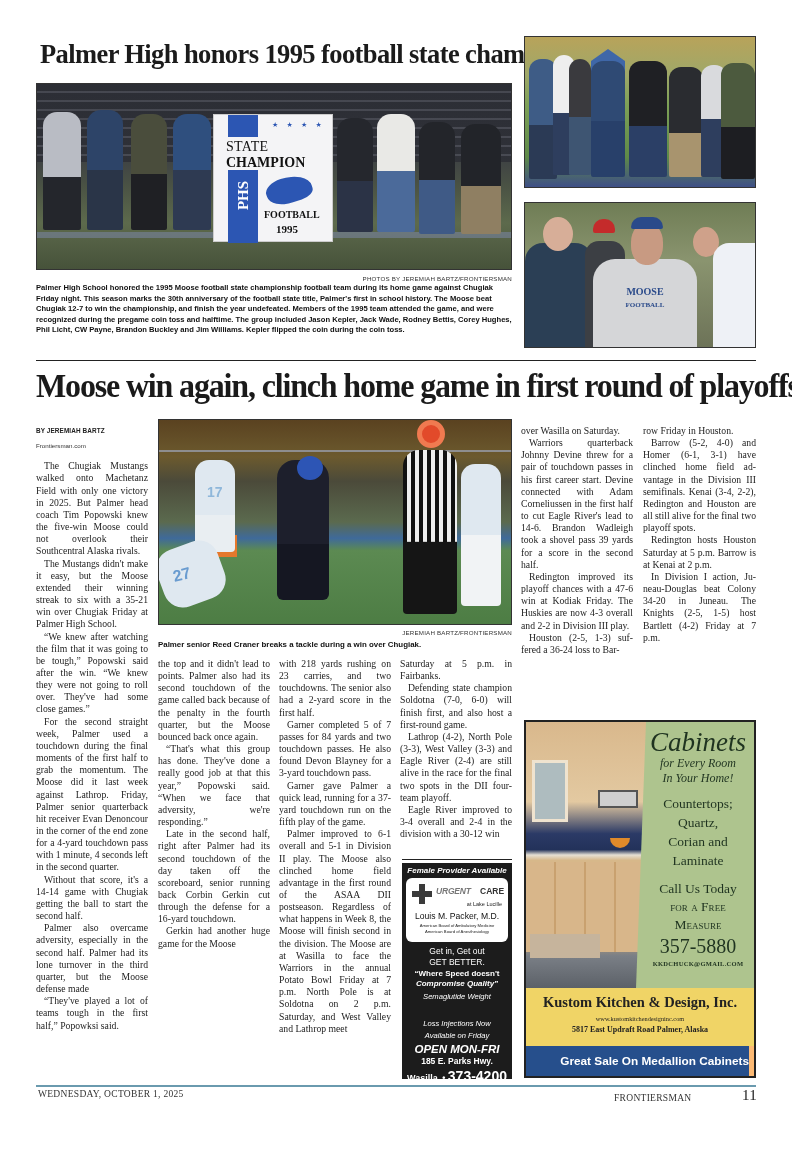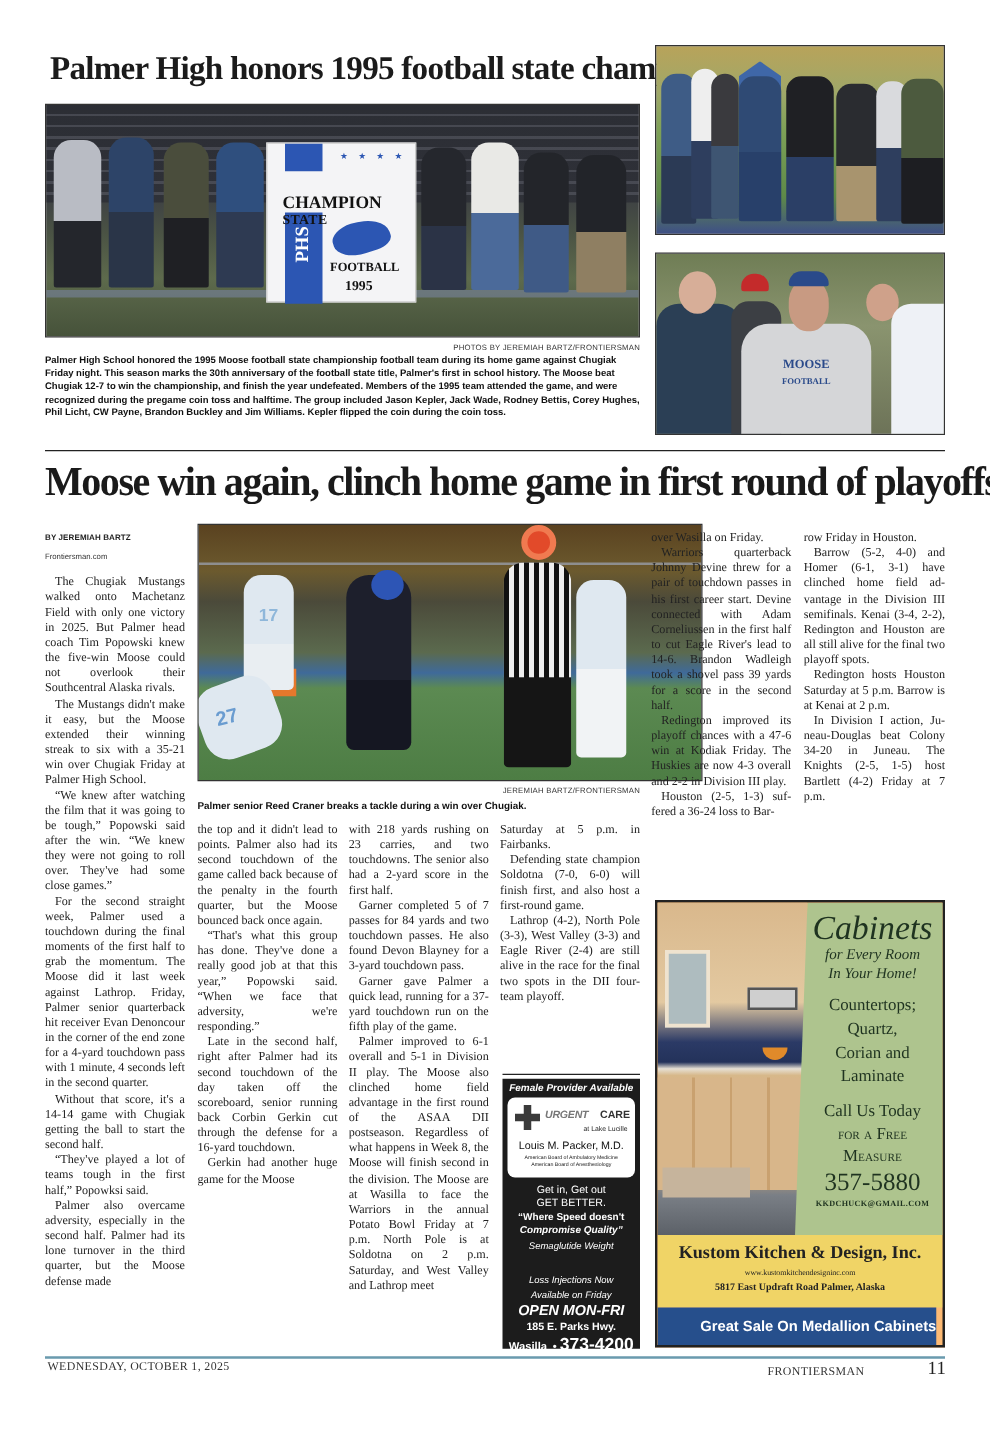--- a/index.html
+++ b/index.html
@@ -39,21 +39,21 @@
 
   <div class="abs" style="left:6px;top:28px;width:38px;height:118px;background:linear-gradient(180deg,#b9bcc4 0 55%,#24262c 55%);border-radius:14px 14px 2px 2px;"></div>
   <div class="abs" style="left:50px;top:26px;width:36px;height:120px;background:linear-gradient(180deg,#2d4468 0 50%,#2a3548 50%);border-radius:14px 14px 2px 2px;"></div>
   <div class="abs" style="left:94px;top:30px;width:36px;height:116px;background:linear-gradient(180deg,#4a4d3c 0 52%,#1f2024 52%);border-radius:14px 14px 2px 2px;"></div>
   <div class="abs" style="left:136px;top:30px;width:38px;height:116px;background:linear-gradient(180deg,#2f4f7e 0 48%,#2e3a52 48%);border-radius:14px 14px 2px 2px;"></div>
 
   <div class="abs" style="left:176px;top:30px;width:120px;height:128px;background:#f4f4f6;border:1px solid #ccc;">
     <div class="abs" style="left:14px;top:0;width:30px;height:22px;background:#2c56b3;"></div>
     <div class="abs" style="left:14px;top:55px;width:30px;height:73px;background:#2c56b3;"></div>
     <div class="abs serifB" style="left:14px;top:72px;width:30px;font-size:15px;font-weight:bold;color:#fff;transform:rotate(-90deg);text-align:center;">PHS</div>
-    <div class="abs serifB" style="left:12px;top:24px;font-size:11px;font-weight:bold;color:#111;letter-spacing:.3px;margin-top:31px;">STATE</div>
+    <div class="abs serifB" style="left:12px;top:24px;font-size:14px;font-weight:normal;color:#111;letter-spacing:.3px;">STATE</div>
     <div class="abs serifB" style="left:12px;top:40px;font-size:14px;font-weight:bold;color:#111;">CHAMPION</div>
     <div class="abs" style="left:52px;top:62px;width:46px;height:26px;background:#2c56b3;border-radius:40% 60% 30% 50%;transform:rotate(-18deg);"></div>
     <div class="abs serifB" style="left:50px;top:94px;font-size:10px;font-weight:bold;color:#111;">FOOTBALL</div>
     <div class="abs serifB" style="left:62px;top:108px;font-size:11px;font-weight:bold;color:#111;">1995</div>
     <div class="abs" style="left:58px;top:6px;color:#2c56b3;font-size:7px;letter-spacing:3px;">★ ★ ★ ★</div>
   </div>
 
   <div class="abs" style="left:300px;top:34px;width:36px;height:114px;background:linear-gradient(180deg,#25272d 0 55%,#2b3346 55%);border-radius:14px 14px 2px 2px;"></div>
   <div class="abs" style="left:340px;top:30px;width:38px;height:118px;background:linear-gradient(180deg,#e9e9e6 0 48%,#4b6a9a 48%);border-radius:14px 14px 2px 2px;"></div>
   <div class="abs" style="left:382px;top:38px;width:36px;height:112px;background:linear-gradient(180deg,#23252a 0 52%,#3f5a86 52%);border-radius:14px 14px 2px 2px;"></div>
@@ -96,25 +96,25 @@
 <div class="abs hl2">Moose win again, clinch home game in first round of playoffs</div>
 
 <div class="abs col" style="left:36px;top:425px;width:112px;">
   <div class="byline">BY JEREMIAH BARTZ</div>
   <div class="bysrc" style="margin-top:3px;margin-bottom:8px;">Frontiersman.com</div>
   <p>The Chugiak Mustangs walked onto Machetanz Field with only one vic­tory in 2025. But Palmer head coach Tim Popows­ki knew the five-win Moose could not over­look their Southcentral Alaska rivals.</p>
   <p>The Mustangs didn't make it easy, but the Moose extended their winning streak to six with a 35-21 win over Chugiak Friday at Palm­er High School.</p>
   <p>“We knew after watch­ing the film that it was going to be tough,” Po­powski said after the win. “We knew they were not going to roll over. They've had some close games.”</p>
   <p>For the second straight week, Palmer used a touchdown during the final moments of the first half to grab the mo­mentum. The Moose did it last week against Lath­rop. Friday, Palmer se­nior quarterback hit re­ceiver Evan Denoncour in the corner of the end zone for a 4-yard touch­down pass with 1 min­ute, 4 seconds left in the second quarter.</p>
   <p>Without that score, it's a 14-14 game with Chu­giak getting the ball to start the second half.</p>
+  <p>Palmer also overcame adversity, especially in the second half. Palm­er had its lone turnover in the third quarter, but the Moose defense made</p>
   <p>“They've played a lot of teams tough in the first half,” Popowksi said.</p>
-  <p>Palmer also overcame adversity, especially in the second half. Palm­er had its lone turnover in the third quarter, but the Moose defense made</p>
-</div>
-
-<div class="abs photo" style="left:158px;top:419px;width:404px;height:206px;background:linear-gradient(180deg,#5a4220 0%,#6c5a2e 18%,#4b4a3a 30%,#5b6a4e 50%,#3f6a9a 58%,#5c8a52 64%,#4d7d44 100%);">
+</div>
+
+<div class="abs photo" style="left:158px;top:419px;width:354px;height:206px;background:linear-gradient(180deg,#5a4220 0%,#6c5a2e 18%,#4b4a3a 30%,#5b6a4e 50%,#3f6a9a 58%,#5c8a52 64%,#4d7d44 100%);">
   <div class="abs" style="left:0;top:30px;width:100%;height:2px;background:#8e8e8e;"></div>
   <div class="abs" style="left:258px;top:0;width:28px;height:28px;border-radius:50%;background:#e24a2a;border:5px solid #f07a50;"></div>
   <div class="abs" style="left:56px;top:115px;width:22px;height:22px;background:#e5782c;color:#7a2a10;font-family:'Liberation Sans',sans-serif;font-size:13px;font-weight:bold;text-align:center;line-height:22px;">10</div>
 
   <div class="abs" style="left:36px;top:40px;width:40px;height:92px;background:linear-gradient(180deg,#dfe8f0 0 60%,#e9eef2 60%);border-radius:14px 14px 4px 4px;"></div>
   <div class="abs" style="left:48px;top:64px;font-family:'Liberation Sans',sans-serif;font-weight:bold;font-size:14px;color:#8fb7da;">17</div>
 
   <div class="abs" style="left:118px;top:40px;width:52px;height:140px;background:linear-gradient(180deg,#1d1f2c 0 60%,#151722 60%);border-radius:18px 18px 6px 6px;"></div>
   <div class="abs" style="left:138px;top:36px;width:26px;height:24px;background:#2d55b5;border-radius:50%;"></div>
 
@@ -139,20 +139,21 @@
   <p class="noind">with 218 yards rushing on 23 carries, and two touchdowns. The senior also had a 2-yard score in the first half.</p>
   <p>Garner completed 5 of 7 passes for 84 yards and two touchdown passes. He also found Devon Blayney for a 3-yard touchdown pass.</p>
   <p>Garner gave Palmer a quick lead, running for a 37-yard touchdown run on the fifth play of the game.</p>
   <p>Palmer improved to 6-1 overall and 5-1 in Division II play. The Moose also clinched home field advantage in the first round of the ASAA DII postseason. Regardless of what happens in Week 8, the Moose will finish second in the division. The Moose are at Wasilla to face the Warriors in the annual Potato Bowl Friday at 7 p.m. North Pole is at Soldotna on 2 p.m. Saturday, and West Valley and Lathrop meet</p>
 </div>
 
 <div class="abs col" style="left:400px;top:658px;width:112px;">
   <p class="noind">Saturday at 5 p.m. in Fairbanks.</p>
   <p>Defending state cham­pion Soldotna (7-0, 6-0) will finish first, and also host a first-round game.</p>
   <p>Lathrop (4-2), North Pole (3-3), West Valley (3-3) and Eagle River (2-4) are still alive in the race for the final two spots in the DII four-team playoff.</p>
+  <p>Eagle River improved to 3-4 overall and 2-4 in the division with a 30-12 win</p>
 </div>
 <div class="abs" style="left:402px;top:859px;width:110px;height:1px;background:#222;"></div>
 
 <div class="abs ad-urgent">
   <div class="top">Female Provider Available</div>
   <div class="box">
     <div class="abs" style="left:6px;top:6px;width:20px;height:20px;">
       <div class="abs" style="left:7px;top:0;width:6px;height:20px;background:#3a3a3a;"></div>
       <div class="abs" style="left:0;top:7px;width:20px;height:6px;background:#3a3a3a;"></div>
     </div>
@@ -173,21 +174,21 @@
   <div style="font-size:11.5px;font-style:italic;font-weight:bold;margin-top:3px;">OPEN MON-FRI</div>
   <div style="font-size:8.5px;font-weight:bold;margin-top:1px;">185 E. Parks Hwy.</div>
   <div style="margin-top:1px;white-space:nowrap;">
     <span style="font-size:9px;font-weight:bold;">Wasilla</span>
     <span style="font-size:9px;font-weight:bold;"> • </span>
     <span style="font-size:14px;font-weight:bold;">373-4200</span>
   </div>
 </div>
 
 <div class="abs col" style="left:521px;top:425px;width:112px;">
-  <p class="noind">over Wasilla on Friday.</p>
+  <p class="noind">over Wasilla on Saturday.</p>
   <p>Warriors quarterback Johnny Devine threw for a pair of touchdown passes in his first career start. Devine connected with Adam Cornelius­sen in the first half to cut Eagle River's lead to 14-6. Brandon Wadleigh took a shovel pass 39 yards for a score in the second half.</p>
   <p>Redington improved its playoff chances with a 47-6 win at Kodiak Fri­day. The Huskies are now 4-3 overall and 2-2 in Division III play.</p>
   <p>Houston (2-5, 1-3) suf­fered a 36-24 loss to Bar-</p>
 </div>
 
 <div class="abs col" style="left:643px;top:425px;width:113px;">
   <p class="noind">row Friday in Houston.</p>
   <p>Barrow (5-2, 4-0) and Homer (6-1, 3-1) have clinched home field ad­vantage in the Division III semifinals. Kenai (3-4, 2-2), Redington and Houston are all still alive for the final two playoff spots.</p>
   <p>Redington hosts Hous­ton Saturday at 5 p.m. Barrow is at Kenai at 2 p.m.</p>
   <p>In Division I action, Ju­neau-Douglas beat Colo­ny 34-20 in Juneau. The Knights (2-5, 1-5) host Bartlett (4-2) Friday at 7 p.m.</p>

